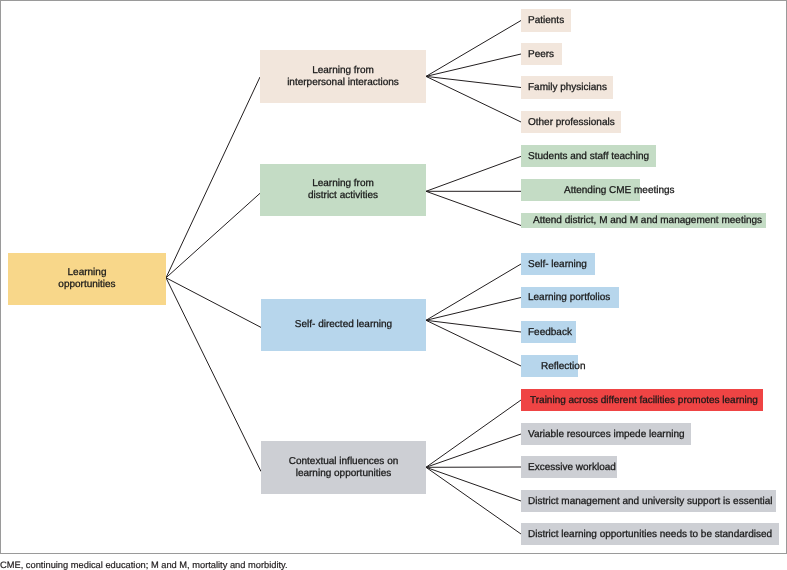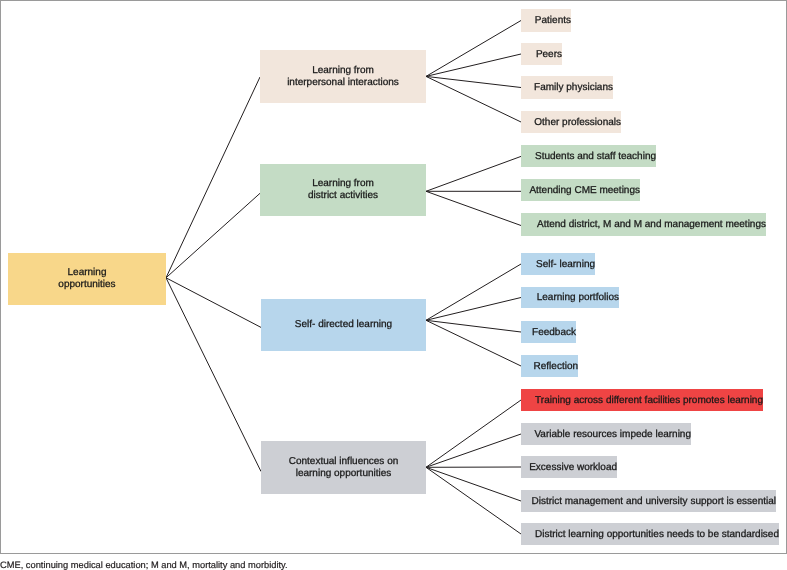--- a/index.html
+++ b/index.html
@@ -8,21 +8,21 @@
        -webkit-font-smoothing:antialiased;
        text-rendering:geometricPrecision;}
   #figure{position:relative;width:787px;height:570px;}
   #frame{position:absolute;left:0;top:0;width:787px;height:554px;
          border:1px solid #9a9a9a;background:#fff;box-sizing:border-box;}
   #svg{position:absolute;left:0;top:0;pointer-events:none;}
   .node{position:absolute;box-sizing:border-box;display:flex;
         align-items:center;color:#1a1a1a;font-size:10px;line-height:12px;
         white-space:nowrap;-webkit-text-stroke:0.28px #181818;}
   .node.center{justify-content:center;text-align:center;}
-  .node.left{justify-content:flex-end;text-align:left;padding-left:7px;
+  .node.left{justify-content:flex-start;text-align:left;padding-left:7px;
              padding-top:1px;}
   .caption{position:absolute;left:0px;top:560px;font-size:9.3px;
            color:#231f20;white-space:nowrap;
            -webkit-text-stroke:0.2px #231f20;}
 </style>
 </head>
 <body>
 
 <div id="figure">
   <div id="frame"></div>
@@ -81,21 +81,21 @@
       </div>
       <div class="node left" style="left: 521px; top: 111px; width: 100px; height: 22px; background: rgb(242, 230, 220);">
         <span>Other professionals</span>
       </div>
       <div class="node left" style="left: 521px; top: 145px; width: 135px; height: 22px; background: rgb(196, 220, 197);">
         <span>Students and staff teaching</span>
       </div>
       <div class="node left" style="left: 521px; top: 179px; width: 119px; height: 22px; background: rgb(196, 220, 197); padding-left: 43px;">
         <span>Attending CME meetings</span>
       </div>
-      <div class="node left" style="left: 521px; top: 213px; width: 245px; height: 23px; background: rgb(196, 220, 197); padding-left: 12px;">
+      <div class="node left" style="left: 521px; top: 213px; width: 245px; height: 15px; background: rgb(196, 220, 197); padding-left: 12px;">
         <span>Attend district, M and M and management meetings</span>
       </div>
       <div class="node left" style="left: 521px; top: 253px; width: 74px; height: 22px; background: rgb(183, 214, 236);">
         <span>Self- learning</span>
       </div>
       <div class="node left" style="left: 521px; top: 287px; width: 98px; height: 21px; background: rgb(183, 214, 236);">
         <span>Learning portfolios</span>
       </div>
       <div class="node left" style="left: 521px; top: 321px; width: 55px; height: 22px; background: rgb(183, 214, 236);">
         <span>Feedback</span>

